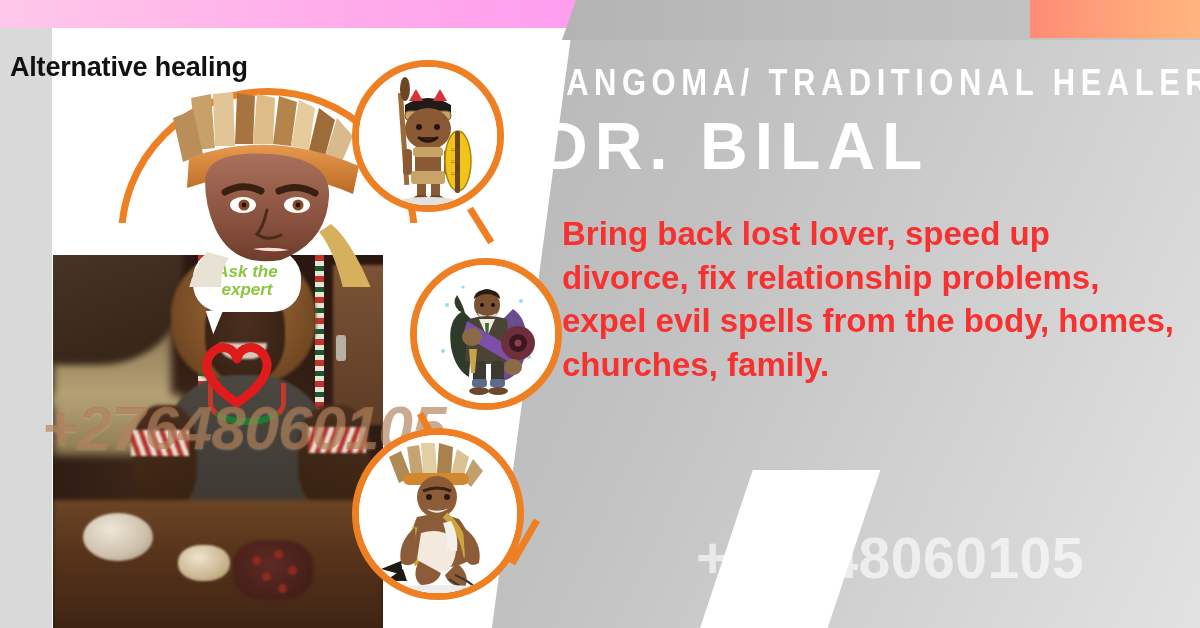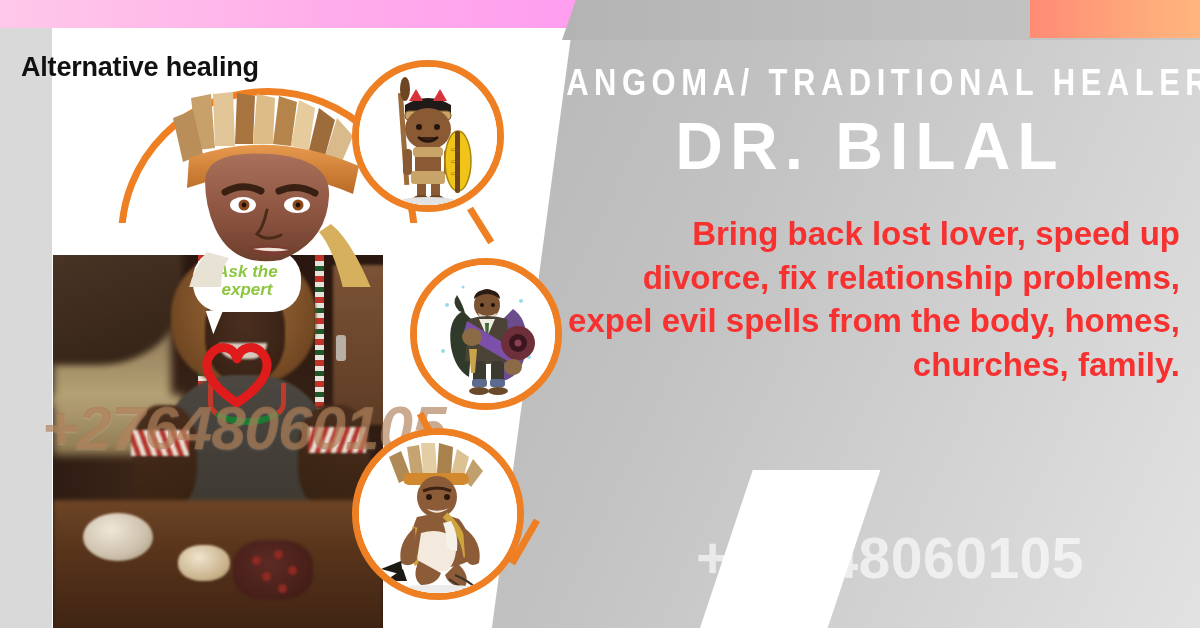--- a/index.html
+++ b/index.html
@@ -170,40 +170,40 @@
     clip-path:polygon(0 0, 100% 0, 100% 45%, 0 45%);
     z-index:3; pointer-events:none;
   }
   .connector { position:absolute; background:#ef7f23; z-index:7; }
   .conn-1 { left:470px; top:205px; width:40px; height:7px; transform:rotate(58deg); transform-origin:left center; }
   .conn-2 { left:420px; top:410px; width:40px; height:7px; transform:rotate(62deg); transform-origin:left center; }
   .conn-3 { left:512px; top:560px; width:50px; height:7px; transform:rotate(-60deg); transform-origin:left center; }
 
   
   .alt-healing {
-    position:absolute; left:21px; top:52px; z-index:10;
+    position:absolute; left:10px; top:52px; z-index:10;
     font-size:27px; font-weight:700; color:#111; letter-spacing:-0.2px;
   }
 
   
   .right-col { position:absolute; left:540px; top:0; width:660px; height:628px; z-index:9; }
 
   .kicker {
     position:absolute; left:0; top:62px; width:660px; text-align:center;
     font-size:31px; font-weight:700; color:#ffffff;
     letter-spacing:5.5px; white-space:nowrap;
     font-family:"Liberation Sans Narrow","Liberation Sans",sans-serif;
     transform:scaleY(1.18); transform-origin:center top;
   }
   .doctor-name {
-    position:absolute; left:0; top:108px; width:660px; text-align:center;
+    position:absolute; left:0; top:108px; width:660px; 
     font-size:66px; font-weight:700; color:#ffffff; letter-spacing:7px;
   }
   .red-block {
-    position:absolute; left:22px; top:212px; width:618px; text-align:right;
+    position:absolute; left:22px; top:212px; width:618px; text-align:left;
     font-size:33px; font-weight:700; color:#f73030; line-height:1.32;
   }
   .black-block {
     position:absolute; left:60px; top:440px; width:580px; text-align:center;
     font-size:29px; font-weight:700; color:#141414; line-height:1.35;
   }
   .phone-watermark {
     position:absolute; left:40px; top:525px; width:620px; text-align:center;
     font-size:57px; font-weight:700; color:rgba(255,255,255,0.62);
     letter-spacing:0.5px; white-space:nowrap;

